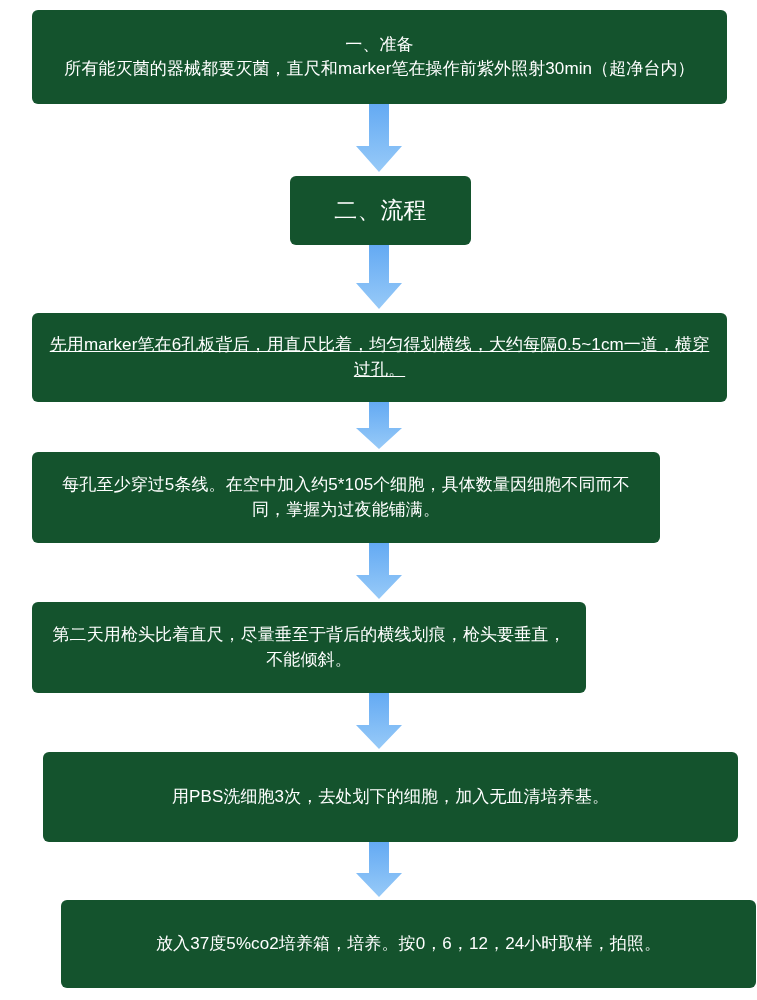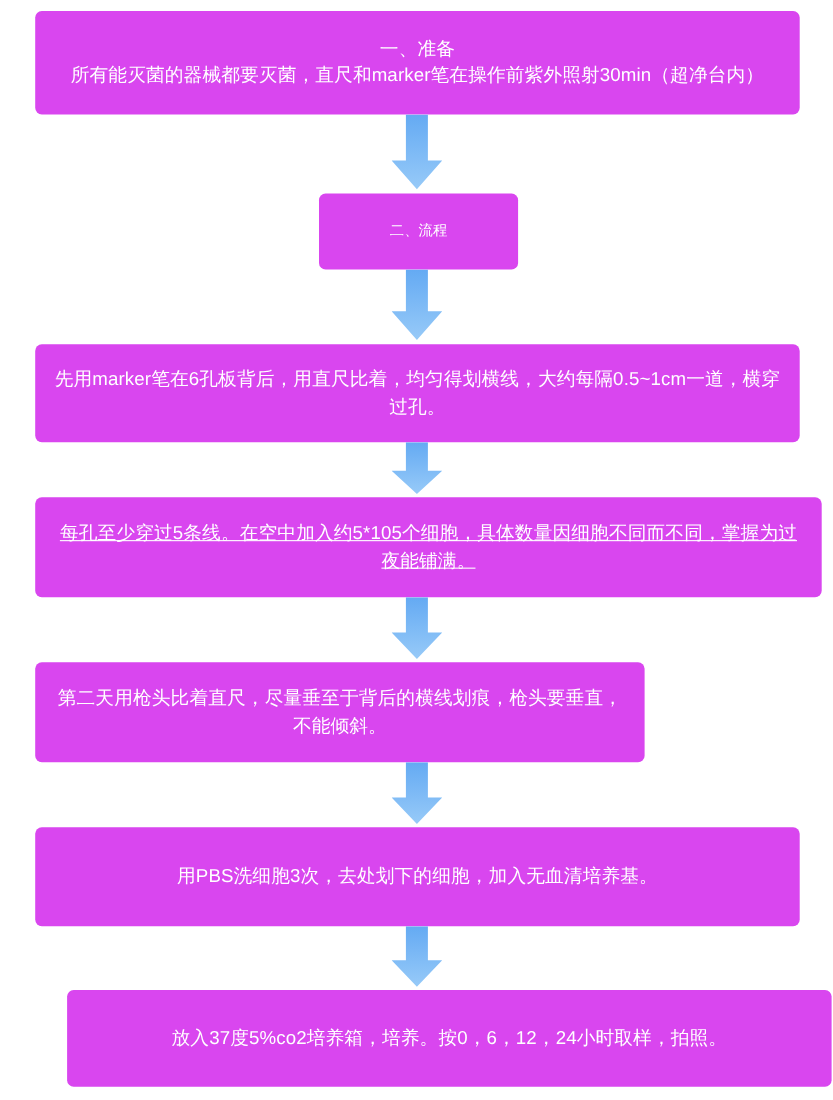--- a/index.html
+++ b/index.html
@@ -16,40 +16,40 @@
     font-family: "Liberation Sans", "DejaVu Sans", sans-serif;
   }
   #flow-canvas {
     position: relative;
     width: 757px;
     height: 1000px;
   }
   .node {
     position: absolute;
     box-sizing: border-box;
-    background: #d946ef;
+    background: #14532d;
     border-radius: 6px;
     color: #ffffff;
     display: flex;
     align-items: center;
     justify-content: center;
     text-align: center;
     line-height: 1.42;
     font-size: 17px;
     letter-spacing: 0.1px;
     padding: 6px 14px;
     box-shadow: 0 0 0 0 rgba(0,0,0,0);
   }
   .node .node-text {
     display: block;
     width: 100%;
     white-space: pre-line;
   }
   .node.narrow {
-    font-size: 13px;
+    font-size: 23px;
   }
   .arrow {
     position: absolute;
     width: 46px;
     height: 100%;
   }
   .arrow svg {
     display: block;
     width: 100%;
     height: 100%;
@@ -86,37 +86,37 @@
       <defs>
         <linearGradient id="ag2" x1="0" y1="0" x2="0" y2="1">
           <stop offset="0%" stop-color="#64aaf3"></stop>
           <stop offset="100%" stop-color="#97caf8"></stop>
         </linearGradient>
       </defs>
       <polygon points="13,0 33,0 33,38 46,38 23,64 0,38 13,38" fill="url(#ag2)"></polygon>
     </svg>
   </div>
 
-  <div class="node" style="left:32px; top:313px; width:695px; height:89px;">
+  <div class="node" style="left:32px; top:313px; width:695px; height:89px;text-decoration:underline;">
     <span class="node-text">先用marker笔在6孔板背后，用直尺比着，均匀得划横线，大约每隔0.5~1cm一道，横穿过孔。</span>
   </div>
 
   <div class="arrow" style="left:356px; top:402px; height:50px;">
     <svg viewBox="0 0 46 50" preserveAspectRatio="none" aria-hidden="true">
       <defs>
         <linearGradient id="ag3" x1="0" y1="0" x2="0" y2="1">
           <stop offset="0%" stop-color="#64aaf3"></stop>
           <stop offset="100%" stop-color="#97caf8"></stop>
         </linearGradient>
       </defs>
       <polygon points="13,0 33,0 33,26 46,26 23,47 0,26 13,26" fill="url(#ag3)"></polygon>
     </svg>
   </div>
 
-  <div class="node" style="left:32px; top:452px; width:715px; height:91px;text-decoration:underline;">
+  <div class="node" style="left:32px; top:452px; width:628px; height:91px;">
     <span class="node-text">每孔至少穿过5条线。在空中加入约5*105个细胞，具体数量因细胞不同而不同，掌握为过夜能铺满。</span>
   </div>
 
   <div class="arrow" style="left:356px; top:543px; height:59px;">
     <svg viewBox="0 0 46 59" preserveAspectRatio="none" aria-hidden="true">
       <defs>
         <linearGradient id="ag4" x1="0" y1="0" x2="0" y2="1">
           <stop offset="0%" stop-color="#64aaf3"></stop>
           <stop offset="100%" stop-color="#97caf8"></stop>
         </linearGradient>
@@ -134,21 +134,21 @@
       <defs>
         <linearGradient id="ag5" x1="0" y1="0" x2="0" y2="1">
           <stop offset="0%" stop-color="#64aaf3"></stop>
           <stop offset="100%" stop-color="#97caf8"></stop>
         </linearGradient>
       </defs>
       <polygon points="13,0 33,0 33,32 46,32 23,56 0,32 13,32" fill="url(#ag5)"></polygon>
     </svg>
   </div>
 
-  <div class="node" style="left:32px; top:752px; width:695px; height:90px;">
+  <div class="node" style="left:43px; top:752px; width:695px; height:90px;">
     <span class="node-text">用PBS洗细胞3次，去处划下的细胞，加入无血清培养基。</span>
   </div>
 
   <div class="arrow" style="left:356px; top:842px; height:58px;">
     <svg viewBox="0 0 46 58" preserveAspectRatio="none" aria-hidden="true">
       <defs>
         <linearGradient id="ag6" x1="0" y1="0" x2="0" y2="1">
           <stop offset="0%" stop-color="#64aaf3"></stop>
           <stop offset="100%" stop-color="#97caf8"></stop>
         </linearGradient>

